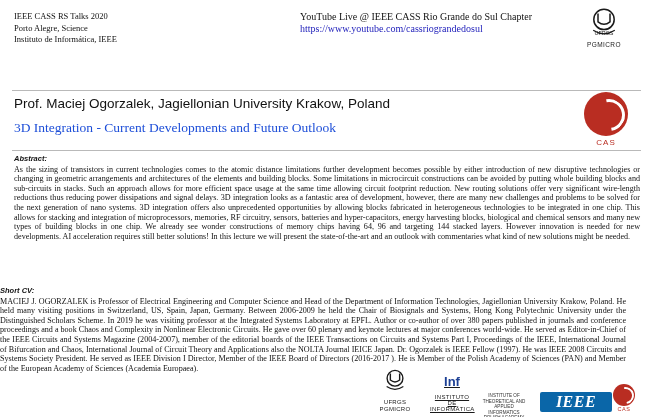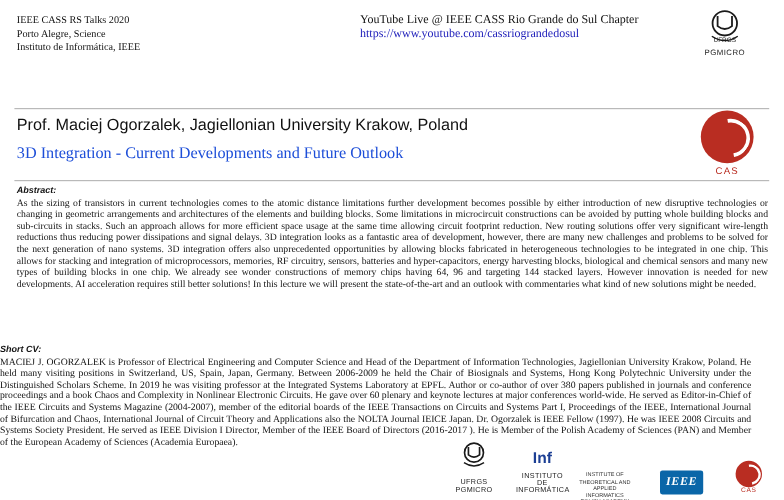--- a/index.html
+++ b/index.html
@@ -179,21 +179,21 @@
     right: 0;
     bottom: 3px;
     height: 40px;
   }
   .f-logo {
     position: absolute;
     bottom: 2px;
     text-align: center;
   }
   .f-ufrgs { left: 368px; width: 54px; }
-  .f-inf   { left: 430px; width: 44px; }
+  .f-inf   { left: 430px; width: 44px; text-decoration: underline; }
   .f-ipipan{ left: 478px; width: 52px; }
   .f-ieee  { left: 540px; width: 56px; }
   .f-cas   { left: 602px; width: 44px; }
 
   .mini-ufrgs {
     width: 28px; height: 26px; margin: 0 auto;
   }
   .mini-label {
     font-family: "Liberation Sans", sans-serif;
     font-size: 6px;
@@ -213,28 +213,28 @@
     width: 46px; height: 22px; margin: 0 auto;
     font-family: "Liberation Sans", sans-serif;
     font-size: 4.6px;
     color: #333;
     line-height: 5.6px;
     padding-top: 3px;
     box-sizing: border-box;
   }
   .ieee-box {
     margin: 0 auto;
-    width: 36px; height: 20px;
+    width: 72px; height: 20px;
     background: #0a66a8;
     border-radius: 2px;
     color: #fff;
     font-family: "Liberation Serif", serif;
     font-style: italic;
     font-weight: bold;
-    font-size: 10px;
+    font-size: 16px;
     line-height: 20px;
     letter-spacing: .5px;
   }
   .cas-mini-circle {
     width: 22px; height: 22px; margin: 0 auto;
     border-radius: 50%;
     background: #b92d22;
     position: relative;
   }
   .cas-mini-circle .swoosh2 {

